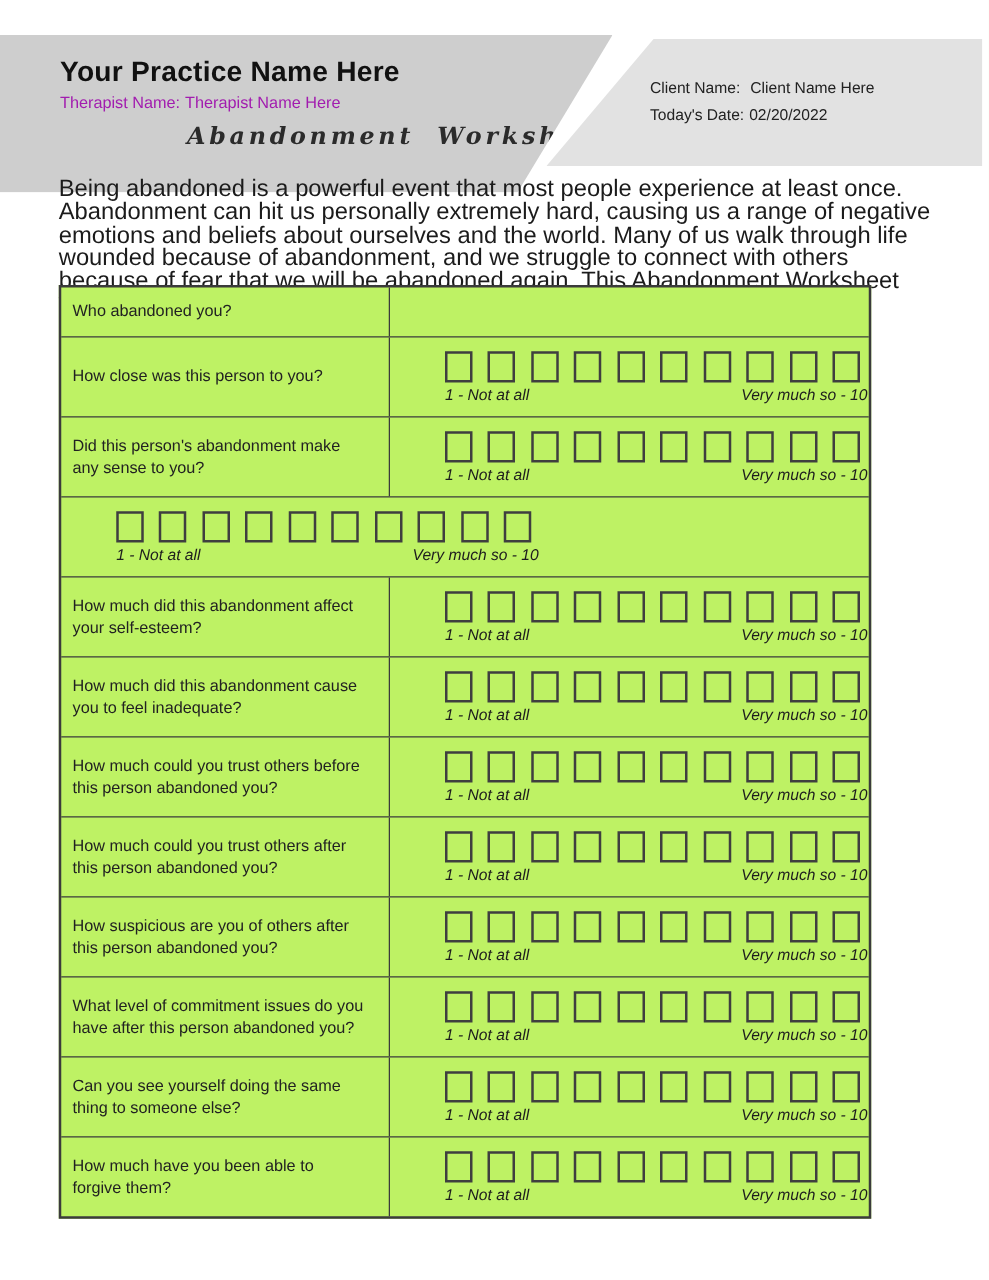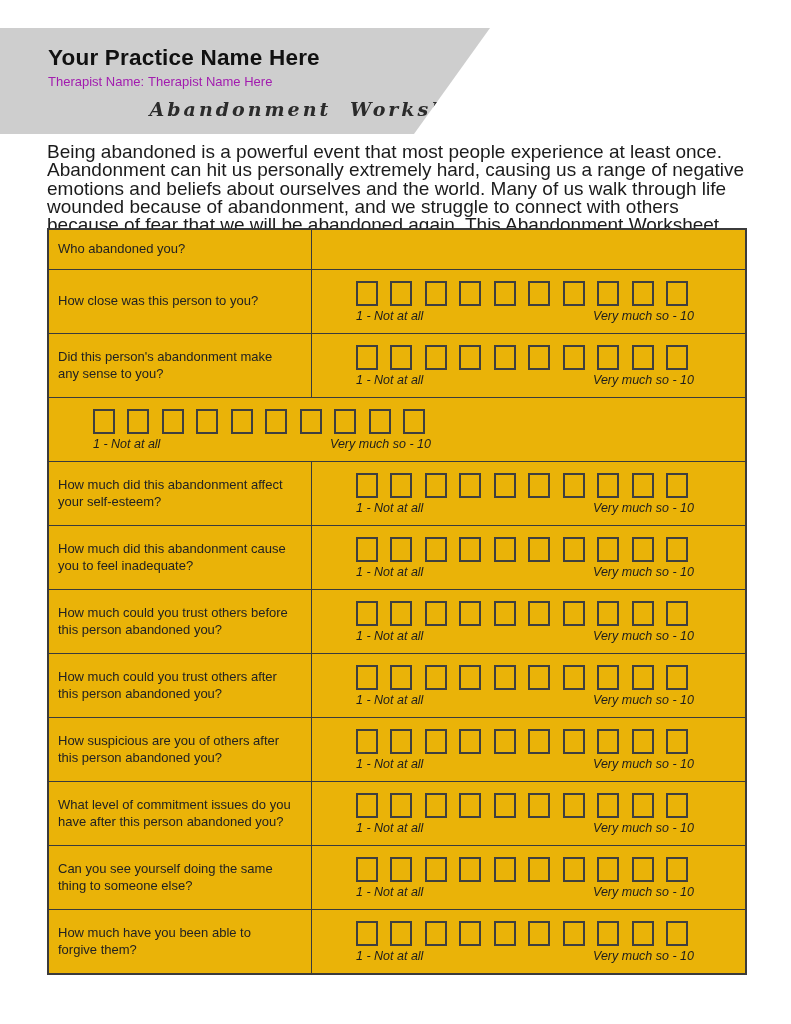--- a/index.html
+++ b/index.html
@@ -6,21 +6,21 @@
   .page{
     position:relative;
     width:791px;height:1024px;
     background:#ffffff;
     font-family:"Liberation Sans", sans-serif;
     color:#1d1d1d;
     overflow:hidden;
   }
   
   .hdr-left{
-    position:absolute;left:0;top:28px;width:490px;height:106px;
+    position:absolute;left:0;top:28px;width:490px;height:126px;
     background:#cecece;
     clip-path:polygon(0 0,100% 0,calc(100% - 76px) 100%,0 100%);
     padding:18px 0 3px 48px;box-sizing:border-box;
   }
   .practice{font-size:22.5px;font-weight:bold;line-height:24px;letter-spacing:.2px;color:#111;}
   .therapist{font-size:13px;line-height:14px;margin-top:5px;color:#a21caf;}
   .therapist .val{margin-left:4px;}
   .script-title{
     margin-top:9px;
     font-family:"DejaVu Serif", serif;
@@ -40,23 +40,23 @@
   .hdr-right .line + .line{margin-top:7px;}
   .hdr-right .client-val{margin-left:8px;}
   .hdr-right .date-val{margin-left:4px;}
   
   .intro{
     position:absolute;left:47px;top:143px;width:700px;margin:0;
     font-size:19px;line-height:18.3px;color:#1b1b1b;
   }
   
   .wtable{
-    position:absolute;left:47px;top:228px;width:700px;
+    position:absolute;left:47px;top:228px;width:650px;
     border:2px solid #3b3b3b;box-sizing:border-box;
-    background:#eab308;
+    background:#bef264;
   }
   .trow{display:flex;height:64px;box-sizing:border-box;}
   .trow.no-scale{height:39px;}
   .trow + .trow{border-top:1.5px solid #3b3b3b;}
   .qcell{
     width:263px;flex:0 0 263px;box-sizing:border-box;
     border-right:1.5px solid #3b3b3b;
     display:flex;align-items:center;
     padding:0 18px 0 9px;
     font-size:13px;line-height:16.5px;color:#222;
@@ -84,20 +84,28 @@
 <div class="page">
 
   <div class="hdr-left">
     <div class="practice">Your Practice Name Here</div>
     <div class="therapist">
       <span>Therapist Name:</span><span class="val">Therapist Name Here</span>
     </div>
     <div class="script-title">Abandonment Worksheet</div>
   </div>
 
+  <div class="hdr-right">
+    <div class="line">
+      <span>Client Name:</span><span class="client-val">Client Name Here</span>
+    </div>
+    <div class="line">
+      <span>Today's Date:</span><span class="date-val">02/20/2022</span>
+    </div>
+  </div>
 
   <p class="intro">Being abandoned is a powerful event that most people experience at least once. Abandonment can hit us personally extremely hard, causing us a range of negative emotions and beliefs about ourselves and the world. Many of us walk through life wounded because of abandonment, and we struggle to connect with others because of fear that we will be abandoned again. This Abandonment Worksheet will help you process past events and help you start healing.</p>
 
   <div class="wtable" id="rows-container">
   <div class="trow no-scale">
     <div class="qcell">Who abandoned you?</div>
     <div class="acell"></div>
   </div>
 
   <div class="trow">

